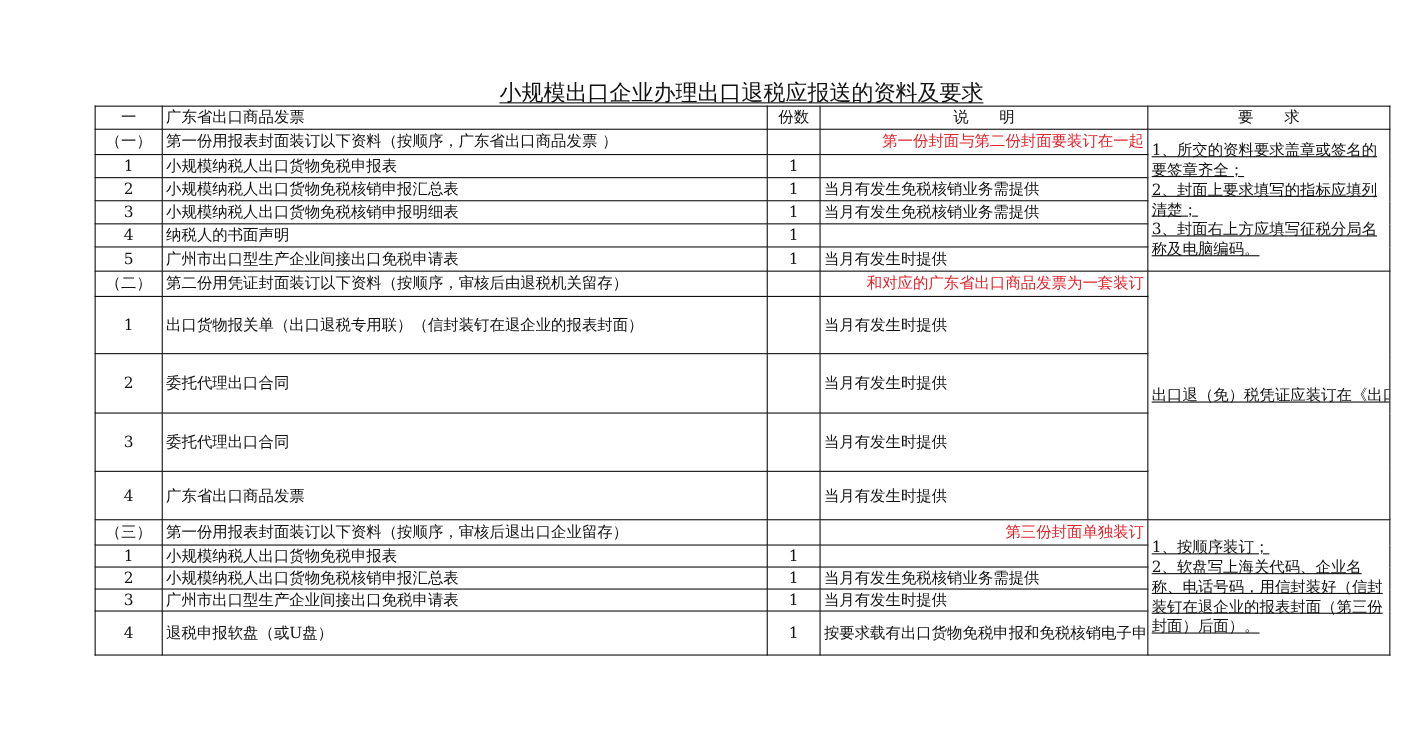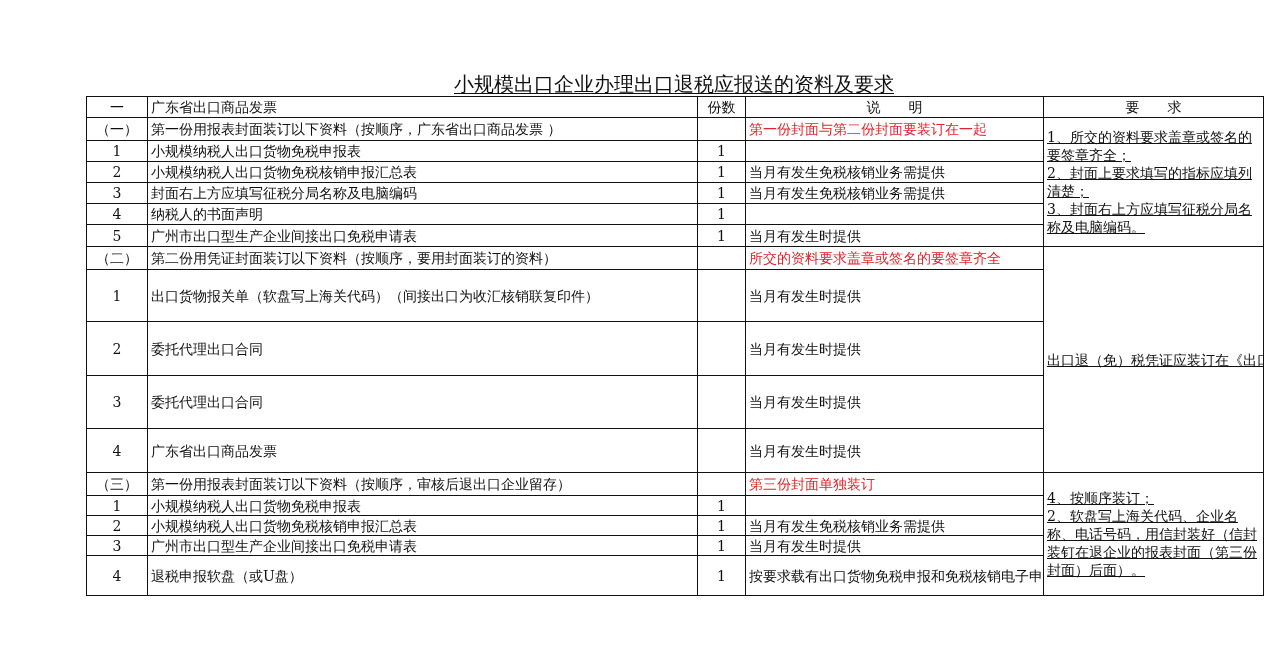--- a/index.html
+++ b/index.html
@@ -9,21 +9,21 @@
            font-family: "DejaVu Sans", "Liberation Sans", sans-serif; font-size: 20px;
            line-height: 24px; letter-spacing: 0px; }
   .title span { text-decoration: underline; text-underline-offset: 2px; text-decoration-thickness: 1px; margin-top: 20px; }
   table.sheet { position: absolute; left: 86px; top: 96px; border-collapse: collapse;
                 table-layout: fixed; width: 1177px; }
   table.sheet td { border: 1.5px solid #111; padding: 0 3px; font-size: 14px; line-height: 18px;
                    vertical-align: middle; overflow: hidden; white-space: nowrap; }
   td.c0 { text-align: center; }
   td.c2 { text-align: center; }
   td.hdr { text-align: center; }
-  td.red { color: #e0242c; }
+  td.red { color: #e0242c; text-align: right; }
   td.req { white-space: normal; vertical-align: top; padding: 2px 3px 0 4px; line-height: 22px;
            font-size: 14.5px; word-break: break-all; text-decoration: underline; }
   td.wrap { white-space: normal; line-height: 18px; }
 </style>
 </head>
 <body>
 
 <div class="title"><span>小规模出口企业办理出口退税应报送的资料及要求</span></div>
 
 <table class="sheet">
@@ -61,49 +61,49 @@
       <td></td>
     </tr>
     <tr style="height:21px">
       <td class="c0">2</td>
       <td>小规模纳税人出口货物免税核销申报汇总表</td>
       <td class="c2">1</td>
       <td>当月有发生免税核销业务需提供</td>
     </tr>
     <tr style="height:21px">
       <td class="c0">3</td>
-      <td>封面右上方应填写征税分局名称及电脑编码</td>
+      <td>小规模纳税人出口货物免税核销申报明细表</td>
       <td class="c2">1</td>
       <td>当月有发生免税核销业务需提供</td>
     </tr>
     <tr style="height:21px">
       <td class="c0">4</td>
       <td>纳税人的书面声明</td>
       <td class="c2">1</td>
       <td></td>
     </tr>
     <tr style="height:22px">
       <td class="c0">5</td>
       <td>广州市出口型生产企业间接出口免税申请表</td>
       <td class="c2">1</td>
       <td>当月有发生时提供</td>
     </tr>
 
     <tr style="height:23px">
       <td class="c0">（二）</td>
-      <td>第二份用凭证封面装订以下资料（按顺序，要用封面装订的资料）</td>
+      <td>第二份用凭证封面装订以下资料（按顺序，审核后由退税机关留存）</td>
       <td class="c2"></td>
-      <td class="red">所交的资料要求盖章或签名的要签章齐全</td>
+      <td class="red">和对应的广东省出口商品发票为一套装订</td>
       <td class="req" rowspan="5">
           <div>出口退（免）税凭证应装订在《出口退（免）税凭证封面》内，每册厚度不能超过3厘米，按顺序装订，装订顺序为：按单证收齐当期的申报序号依次进行装订，出口货物报关单（或代理出口货物证明）和对应的广东省出口商品发票为一套装订；在报关单右下角编号，表示报关单的张数，如：1、2、3…。</div>
         </td>
     </tr>
     <tr style="height:52px">
       <td class="c0">1</td>
-      <td>出口货物报关单（软盘写上海关代码）（间接出口为收汇核销联复印件）</td>
+      <td>出口货物报关单（出口退税专用联）（信封装钉在退企业的报表封面）</td>
       <td class="c2"></td>
       <td>当月有发生时提供</td>
     </tr>
     <tr style="height:54px">
       <td class="c0">2</td>
       <td>委托代理出口合同</td>
       <td class="c2"></td>
       <td>当月有发生时提供</td>
     </tr>
     <tr style="height:53px">
@@ -118,21 +118,21 @@
       <td class="c2"></td>
       <td>当月有发生时提供</td>
     </tr>
 
     <tr style="height:23px">
       <td class="c0">（三）</td>
       <td>第一份用报表封面装订以下资料（按顺序，审核后退出口企业留存）</td>
       <td class="c2"></td>
       <td class="red">第三份封面单独装订</td>
       <td class="req" rowspan="5">
-          <div style="white-space:pre-line">4、按顺序装订；
+          <div style="white-space:pre-line">1、按顺序装订；
 2、软盘写上海关代码、企业名称、电话号码，用信封装好（信封装钉在退企业的报表封面（第三份封面）后面）。</div>
         </td>
     </tr>
     <tr style="height:20px">
       <td class="c0">1</td>
       <td>小规模纳税人出口货物免税申报表</td>
       <td class="c2">1</td>
       <td></td>
     </tr>
     <tr style="height:20px">

